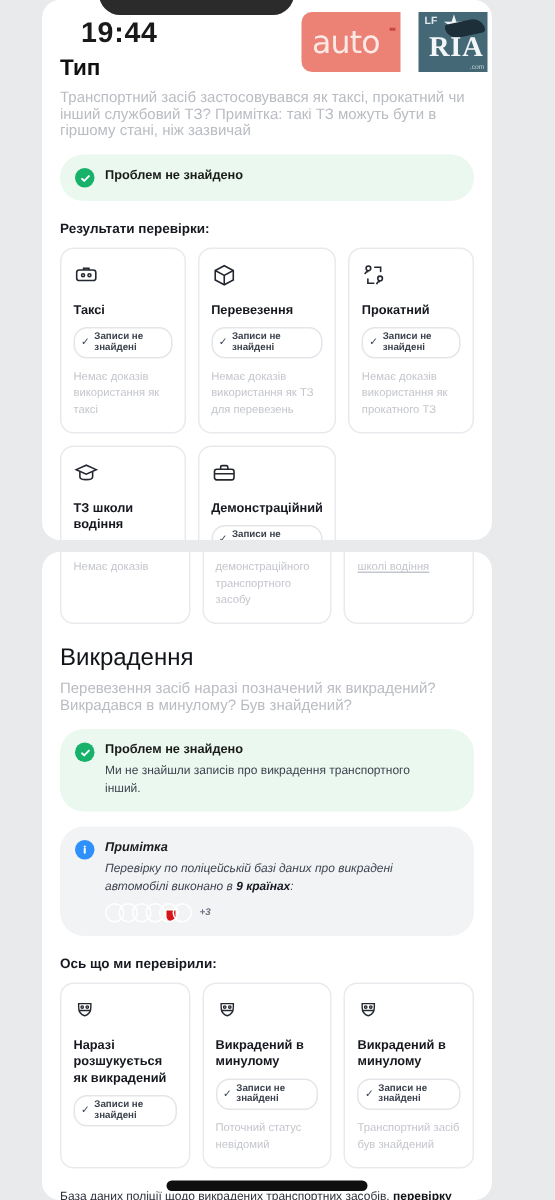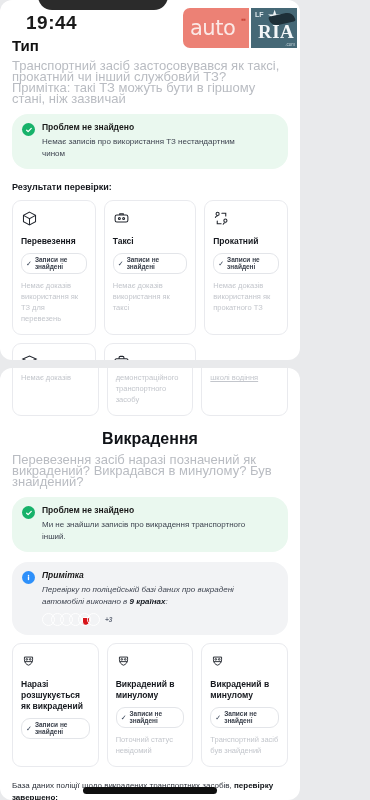--- a/index.html
+++ b/index.html
@@ -7,20 +7,21 @@
     width: 370px; height: 800px;
     font-family: "Liberation Sans", sans-serif;
     background: #e9eaec;
     overflow: hidden;
   }
   .screen {
     position: relative;
     width: 300px; height: 800px;
     background: #e9eaec;
     overflow: hidden;
+    margin-left: 28px;
   }
 
   
   .notch {
     position: absolute;
     left: 38px; top: -12px;
     width: 130px; height: 22px;
     background: #2b2b2b;
     border-radius: 0 0 14px 14px;
     z-index: 40;
@@ -63,21 +64,21 @@
     font-size: 15px;
     font-weight: bold;
     color: #111;
     margin-top: 3px;
   }
   .logos {
     position: absolute;
     right: 3px; top: 8px;
     display: flex;
     align-items: flex-start;
-    gap: 2px;
+    gap: 12px;
   }
   .logo-auto {
     width: 66px; height: 40px;
     background: #ec8175;
     border-radius: 7px 0 0 7px;
     position: relative;
   }
   .logo-auto .t {
     position: absolute;
     left: 7px; top: 8px;
@@ -120,21 +121,21 @@
     font-size: 19px; font-weight: bold; color: #f2f6f8;
     font-family: "Liberation Serif", serif;
     letter-spacing: .5px;
   }
   .logo-ria .dom {
     position: absolute; right: 2px; bottom: 1px;
     font-size: 4.5px; color: #c3d2d8;
   }
 
   .lede {
-    font-size: 13px;
+    font-size: 10px;
     line-height: 11px;
     color: #b9bcc2;
     padding: 4px 12px 0 12px;
   }
 
   
   .alert {
     margin: 10px 12px 0 12px;
     border-radius: 16px;
     padding: 8px 28px 9px 10px;
@@ -213,23 +214,22 @@
   }
   .chip .tick { color: #344054; font-size: 7px; line-height: 7px; }
   .chip .ctxt { font-size: 6.5px; color: #3b414c; font-weight: bold; }
   .card-desc {
     font-size: 7.5px; line-height: 11px;
     color: #c3c6cc; margin-top: 6px;
   }
 
   
   .big-title {
-    font-size: 16px; font-weight: bold; color: #101318;
+    font-size: 16px; font-weight: normal; color: #101318;
     padding: 14px 12px 0 12px;
-    text-align: center;
   }
 
   
   .cc-head {
     font-size: 8px; color: #2c313a;
     padding: 13px 12px 0 12px; line-height: 12px;
   }
   .cc-head b { color: #0f1216; }
   .cc-grid {
     display: grid;
@@ -305,58 +305,57 @@
     <div class="lede">Транспортний засіб застосовувався як таксі, прокатний чи інший службовий ТЗ? Примітка: такі ТЗ можуть бути в гіршому стані, ніж зазвичай</div>
 
     <div class="alert green">
       <span class="badge-ic ok">
         <svg width="8" height="8" viewBox="0 0 12 12">
             <path d="M2.5 6.3 L4.7 8.4 L9.4 3.6" stroke="#fff" stroke-width="1.9" fill="none" stroke-linecap="round" stroke-linejoin="round"></path>
           </svg>
       </span>
       <div class="alert-body">
         <div class="alert-title">Проблем не знайдено</div>
-        <div class="alert-text">Немає записів про використання ТЗ нестандартним чином</div>
       </div>
     </div>
 
     <div class="grid-label">Результати перевірки:</div>
 
     <div class="grid">
-
-      <div class="card">
-        <div class="card-ic">
-          <svg width="17" height="17" viewBox="0 0 24 24" fill="none" stroke="#23272f" stroke-width="1.5">
-            <path d="M12 3 20.5 7.6v8.8L12 21 3.5 16.4V7.6z"></path>
-            <path d="M3.5 7.6 12 12.2l8.5-4.6M12 12.2V21"></path>
-          </svg>
-        </div>
-        <div class="card-title">Перевезення</div>
-        <span class="chip">
-          <span class="tick">✓</span>
-          <span class="ctxt">Записи не знайдені</span>
-        </span>
-        <div class="card-desc">Немає доказів використання як ТЗ для перевезень</div>
-      </div>
 
       <div class="card">
         <div class="card-ic">
           <svg width="17" height="17" viewBox="0 0 24 24" fill="none" stroke="#23272f" stroke-width="1.5">
             <rect x="3" y="7" width="18" height="10" rx="2.5"></rect>
             <circle cx="9" cy="12" r="1.4"></circle>
               <circle cx="15" cy="12" r="1.4"></circle>
             <path d="M9.5 7V5.5h5V7"></path>
           </svg>
         </div>
         <div class="card-title">Таксі</div>
         <span class="chip">
           <span class="tick">✓</span>
           <span class="ctxt">Записи не знайдені</span>
         </span>
         <div class="card-desc">Немає доказів використання як таксі</div>
+      </div>
+
+      <div class="card">
+        <div class="card-ic">
+          <svg width="17" height="17" viewBox="0 0 24 24" fill="none" stroke="#23272f" stroke-width="1.5">
+            <path d="M12 3 20.5 7.6v8.8L12 21 3.5 16.4V7.6z"></path>
+            <path d="M3.5 7.6 12 12.2l8.5-4.6M12 12.2V21"></path>
+          </svg>
+        </div>
+        <div class="card-title">Перевезення</div>
+        <span class="chip">
+          <span class="tick">✓</span>
+          <span class="ctxt">Записи не знайдені</span>
+        </span>
+        <div class="card-desc">Немає доказів використання як ТЗ для перевезень</div>
       </div>
 
       <div class="card">
         <div class="card-ic">
           <svg width="17" height="17" viewBox="0 0 24 24" fill="none" stroke="#23272f" stroke-width="1.5">
             <circle cx="6.5" cy="5.5" r="2.2"></circle>
               <path d="M3.2 11c.4-1.7 1.8-2.6 3.3-2.6"></path>
             <circle cx="17.5" cy="15" r="2.2"></circle>
               <path d="M14.2 20.5c.4-1.7 1.8-2.6 3.3-2.6"></path>
             <path d="M12.5 4.5h5.5v4" stroke-linecap="round"></path>
@@ -454,20 +453,21 @@
           <span class="fc-item"><span class="f-lt"></span></span>
           <span class="fc-item"><span class="f-us"></span></span>
           <span class="fc-item"><span class="f-dk"></span></span>
           <span class="fc-item"><span class="f-sk"></span></span>
           <span class="fc-item"><span class="f-se"></span></span>
           <span class="fc-more">+3</span>
         </div>
       </div>
     </div>
 
+    <div class="grid-label">Ось що ми перевірили:</div>
 
     <div class="grid">
 
       <div class="card">
         <div class="card-ic">
           <svg width="15" height="15" viewBox="0 0 24 24" fill="none" stroke="#23272f" stroke-width="1.5">
             <path d="M5.5 6.5h13v4.2c0 4.6-3 7.8-6.5 8.8-3.5-1-6.5-4.2-6.5-8.8z"></path>
             <circle cx="9.3" cy="10.2" r="1.3"></circle>
               <circle cx="14.7" cy="10.2" r="1.3"></circle>
             <path d="M5.8 13.8h12.4"></path>

